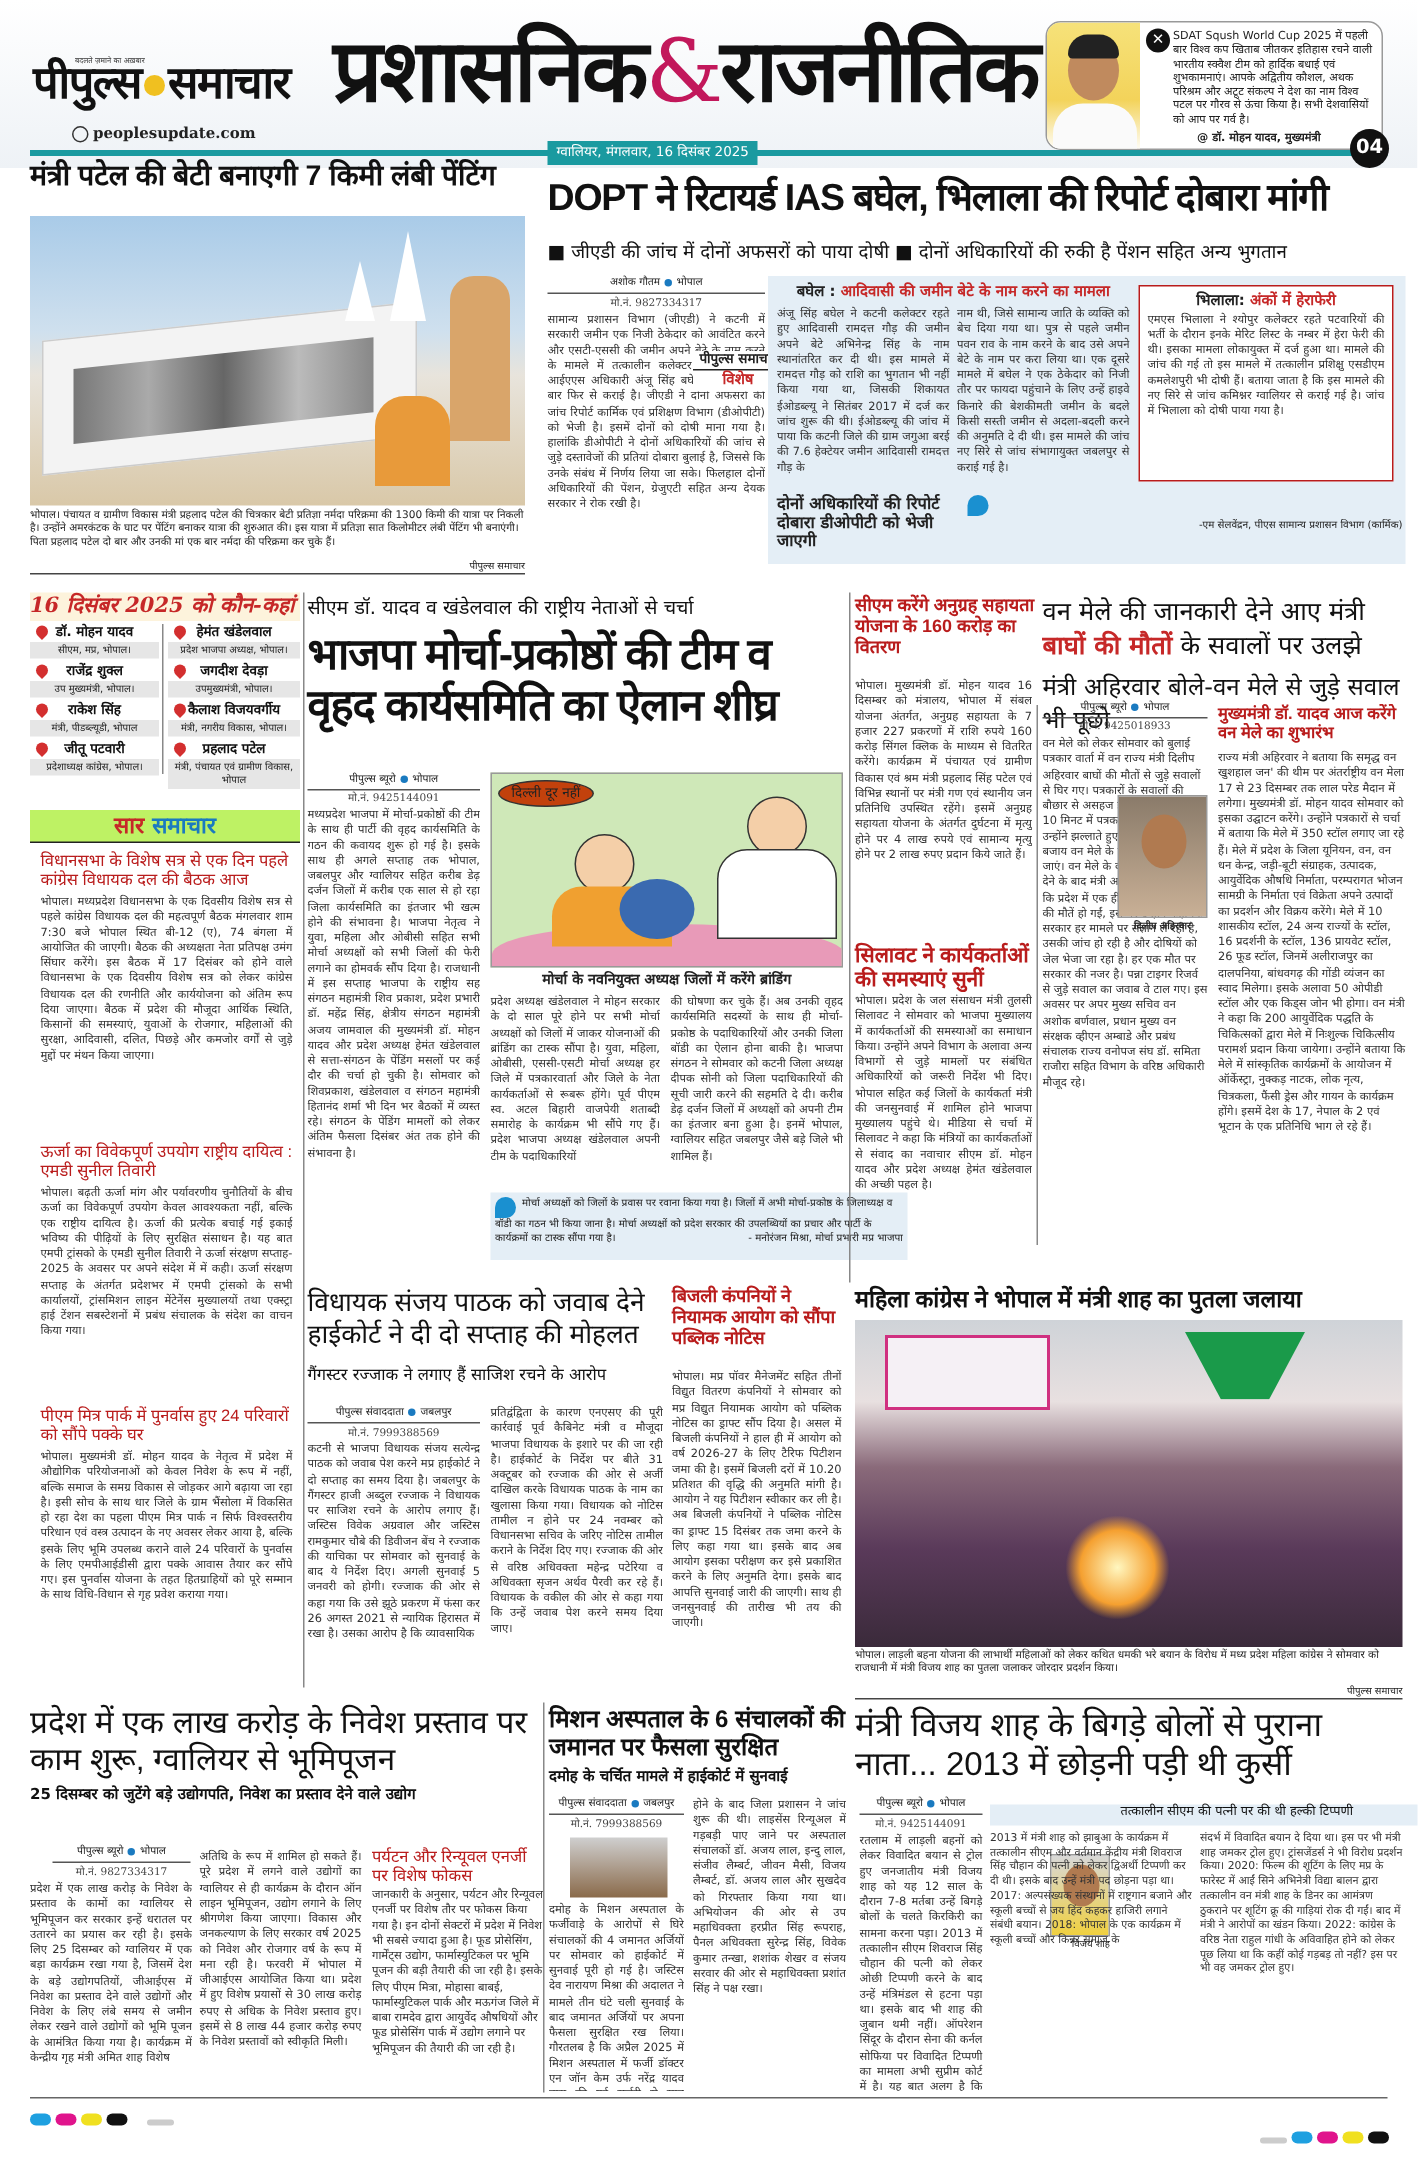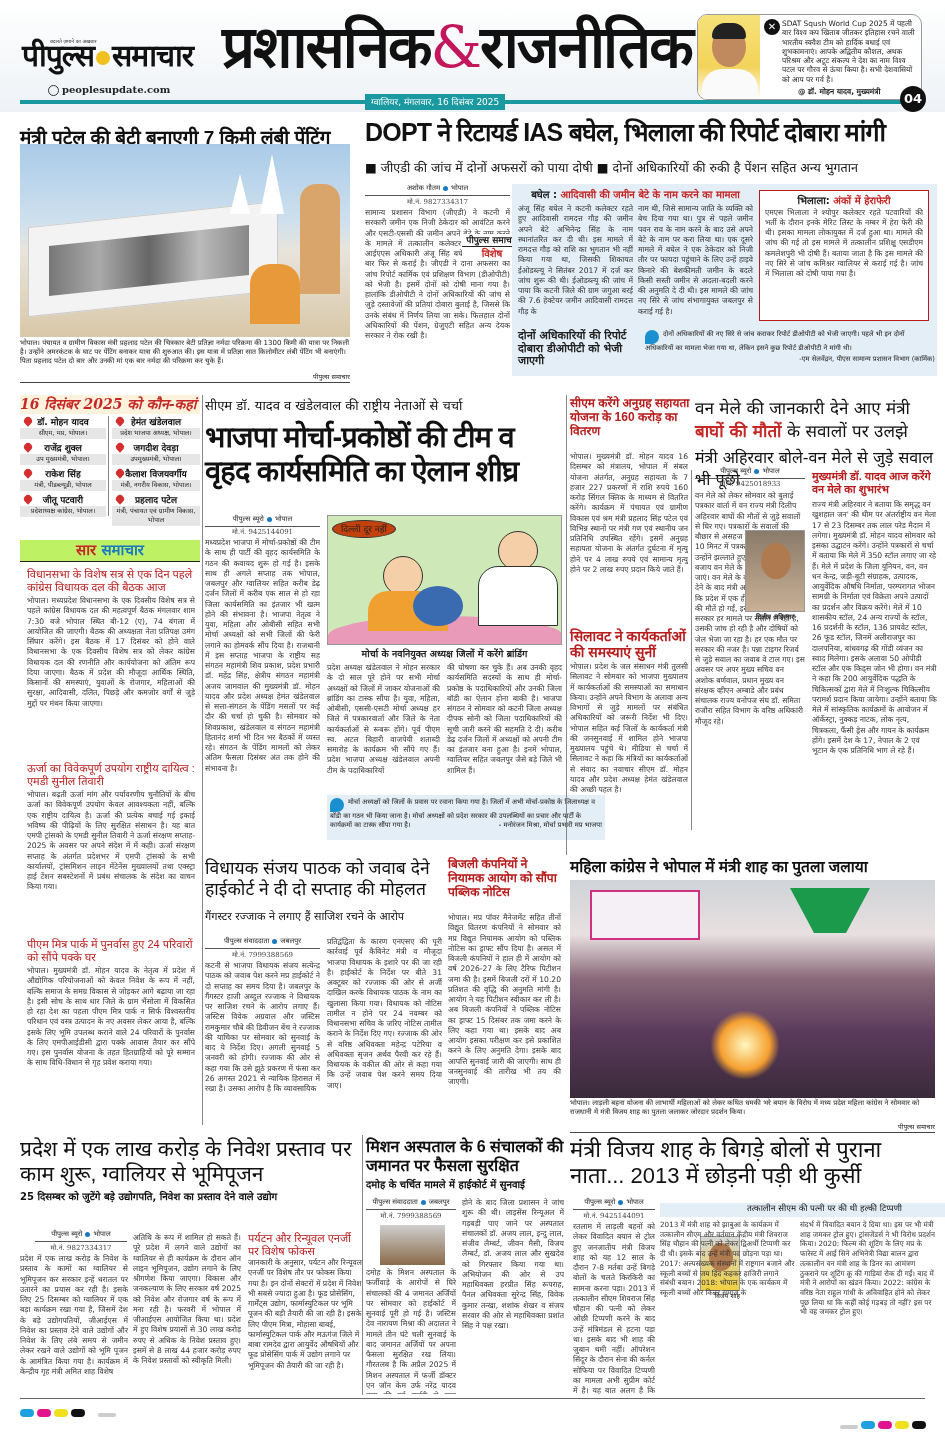--- a/index.html
+++ b/index.html
@@ -65,21 +65,21 @@
       <div class="shirt"></div>
       <div class="face"></div>
       <div class="hair"></div>
     </div>
   <div class="abs x-icon">✕</div>
   <div class="abs tweet-text">SDAT Sqush World Cup 2025 में पहली बार विश्व कप खिताब जीतकर इतिहास रचने वाली भारतीय स्क्वैश टीम को हार्दिक बधाई एवं शुभकामनाएं। आपके अद्वितीय कौशल, अथक परिश्रम और अटूट संकल्प ने देश का नाम विश्व पटल पर गौरव से ऊंचा किया है। सभी देशवासियों को आप पर गर्व है।</div>
   <div class="abs tweet-sign">@ डॉ. मोहन यादव, मुख्यमंत्री</div>
 </div>
 <div class="abs page-no">04</div>
 
-<h2 class="abs hl-med" style="left:20px;top:128px;width:340px;font-size:19px">मंत्री पटेल की बेटी बनाएगी 7 किमी लंबी पेंटिंग</h2>
+<h2 class="abs hl-med" style="left:20px;top:108px;width:340px;font-size:19px">मंत्री पटेल की बेटी बनाएगी 7 किमी लंबी पेंटिंग</h2>
 <div class="abs photo" style="left:20px;top:144px;width:330px;height:193px;background:linear-gradient(#a9cbe8 0%,#cfe0ee 40%,#e8e4dc 55%,#d9c8a8 100%)">
   <div class="abs" style="left:8px;top:70px;width:250px;height:90px;background:#f3f3f3;transform:skewY(-6deg);border:1px solid #ccc">
     <div class="abs" style="left:20px;top:20px;width:200px;height:50px;background:linear-gradient(90deg,#777,#aaa,#666,#bbb,#888)"></div>
   </div>
   <div class="abs" style="left:210px;top:30px;width:20px;height:40px;background:#fff;clip-path:polygon(50% 0,100% 100%,0 100%)"></div>
   <div class="abs" style="left:240px;top:10px;width:24px;height:60px;background:#fff;clip-path:polygon(50% 0,100% 100%,0 100%)"></div>
   <div class="abs" style="left:280px;top:40px;width:40px;height:110px;background:#d9a56a;border-radius:16px 16px 0 0"></div>
   <div class="abs" style="left:230px;top:120px;width:50px;height:60px;background:#e89a3a;border-radius:20px 20px 0 0"></div>
 </div>
 <div class="abs caption" style="left:20px;top:339px;width:330px">भोपाल। पंचायत व ग्रामीण विकास मंत्री प्रहलाद पटेल की चित्रकार बेटी प्रतिज्ञा नर्मदा परिक्रमा की 1300 किमी की यात्रा पर निकली है। उन्होंने अमरकंटक के घाट पर पेंटिंग बनाकर यात्रा की शुरुआत की। इस यात्रा में प्रतिज्ञा सात किलोमीटर लंबी पेंटिंग भी बनाएंगी। पिता प्रहलाद पटेल दो बार और उनकी मां एक बार नर्मदा की परिक्रमा कर चुके हैं।</div>
@@ -101,21 +101,21 @@
 <div class="abs box-blue" style="left:512px;top:184px;width:425px;height:192px"></div>
 <div class="abs" style="left:518px;top:188px;width:235px;font-size:10px;font-weight:bold;text-align:center"><span>बघेल :</span> <span class="red">आदिवासी की जमीन बेटे के नाम करने का मामला</span></div>
 <div class="abs body" style="left:518px;top:204px;width:115px;height:112px;overflow:hidden">अंजू सिंह बघेल ने कटनी कलेक्टर रहते हुए आदिवासी रामदत्त गौड़ की जमीन अपने बेटे अभिनेन्द्र सिंह के नाम स्थानांतरित कर दी थी। इस मामले में रामदत्त गौड़ को राशि का भुगतान भी नहीं किया गया था, जिसकी शिकायत ईओडब्ल्यू ने सितंबर 2017 में दर्ज कर जांच शुरू की थी। ईओडब्ल्यू की जांच में पाया कि कटनी जिले की ग्राम जगुआ बरई की 7.6 हेक्टेयर जमीन आदिवासी रामदत्त गौड़ के</div>
 <div class="abs body" style="left:638px;top:204px;width:115px;height:112px;overflow:hidden">नाम थी, जिसे सामान्य जाति के व्यक्ति को बेच दिया गया था। पुत्र से पहले जमीन पवन राव के नाम करने के बाद उसे अपने बेटे के नाम पर करा लिया था। एक दूसरे मामले में बघेल ने एक ठेकेदार को निजी तौर पर फायदा पहुंचाने के लिए उन्हें हाइवे किनारे की बेशकीमती जमीन के बदले किसी सस्ती जमीन से अदला-बदली करने की अनुमति दे दी थी। इस मामले की जांच नए सिरे से जांच संभागायुक्त जबलपुर से कराई गई है।</div>
 <div class="abs" style="left:759px;top:190px;width:170px;height:131px;border:1px solid #b91c1c;background:#fff;padding:3px 5px">
   <div style="font-size:10px;font-weight:bold;text-align:center"><span>भिलाला:</span> <span class="red">अंकों में हेराफेरी</span></div>
   <div class="body" style="height:108px;overflow:hidden">एमएस भिलाला ने श्योपुर कलेक्टर रहते पटवारियों की भर्ती के दौरान इनके मेरिट लिस्ट के नम्बर में हेरा फेरी की थी। इसका मामला लोकायुक्त में दर्ज हुआ था। मामले की जांच की गई तो इस मामले में तत्कालीन प्रशिक्षु एसडीएम कमलेशपुरी भी दोषी हैं। बताया जाता है कि इस मामले की नए सिरे से जांच कमिश्नर ग्वालियर से कराई गई है। जांच में भिलाला को दोषी पाया गया है।</div>
 </div>
 <div class="abs" style="left:518px;top:330px;width:120px;font-size:11px;font-weight:bold;line-height:1.15;color:#222">दोनों अधिकारियों की रिपोर्ट दोबारा डीओपीटी को भेजी जाएगी</div>
 <div class="abs" style="left:645px;top:330px;width:290px;font-size:6.8px;line-height:1.35">
-  <span class="quote-mark"></span><span>दोनों अधिकारियों की नए सिरे से जांच कराकर रिपोर्ट डीओपीटी को भेजी जाएगी। पहले भी इन दोनों अधिकारियों का मामला भेजा गया था, लेकिन इसने कुछ रिपोर्ट डीओपीटी ने मांगी थी।</span>
+  <span class="quote-mark"></span>
   <div style="text-align:right;margin-top:2px">-एम सेलवेंद्रन, पीएस सामान्य प्रशासन विभाग (कार्मिक)</div>
 </div>
 
 <div class="abs" style="left:20px;top:395px;width:180px;font-size:14px;font-style:italic;font-weight:bold;color:#c62828;background:#fdf3dc;font-family:'DejaVu Serif',serif">16 दिसंबर 2025 को कौन-कहां</div>
 <div class="abs" style="left:20px;top:416px;width:180px;height:102px">
   <div class="abs divider-v" style="left:88px;top:0;height:100px"></div>
   <div class="abs kaun-item" style="left:0;top:0;width:86px;height:24px">
       <span class="pin"></span>
       <div class="nm">डॉ. मोहन यादव</div>
       <div class="ds">सीएम, मप्र, भोपाल।</div>

